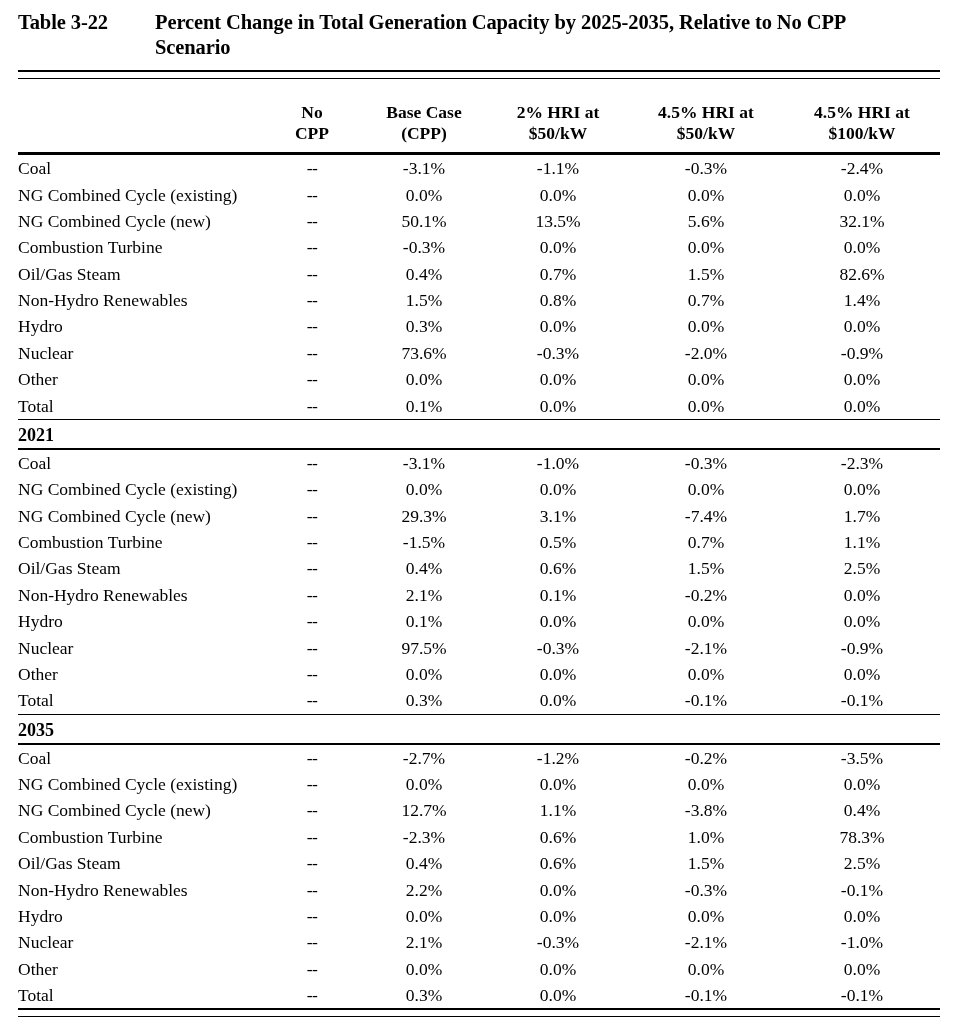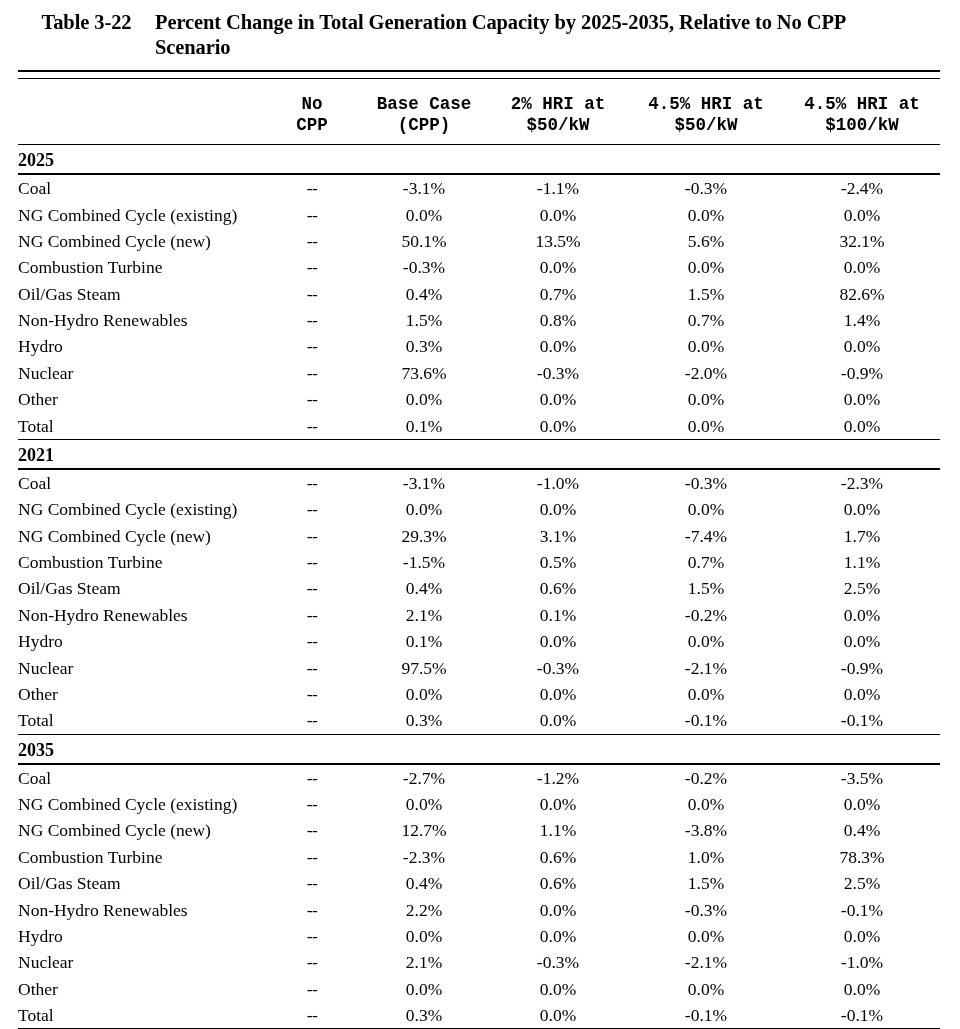--- a/index.html
+++ b/index.html
@@ -30,21 +30,20 @@
     font-weight: bold;
     font-size: 20.5px;
     line-height: 25px;
     letter-spacing: -0.1px;
     margin-bottom: 10px;
   }
   .caption-label {
     flex: 0 0 auto;
     width: 137px;
     white-space: nowrap;
-    text-align: center;
   }
   .caption-text {
     flex: 1 1 auto;
     max-width: 770px;
   }
 
   
   table.tbl {
     width: 922px;
     border-collapse: collapse;
@@ -83,23 +82,22 @@
     border-bottom: 2.2px solid #000;
   }
 
   
   thead th {
     font-weight: bold;
     font-size: 17.5px;
     line-height: 21px;
     text-align: center;
     vertical-align: top;
-    padding: 15px 0 8px 0;
+    padding: 23px 0 8px 0;
     white-space: pre-line;
-    font-family: Liberation Mono, monospace;
   }
   thead th.h-label { text-align: left; }
 
   
   tr.section td {
     font-weight: bold;
     font-size: 18px;
     line-height: 20px;
     padding: 5px 0 3px 0;
     text-align: left;
@@ -162,23 +160,20 @@
 $50/kW</th>
         <th>4.5% HRI at
 $100/kW</th>
       </tr>
       <tr class="rule-thin">
           <td colspan="6"></td>
         </tr>
     </thead>
 
     <tbody id="tbody">
-        <tr class="section">
-          <td colspan="6">2025</td>
-        </tr>
         <tr class="rule-thick">
           <td colspan="6"></td>
         </tr>
         <tr class="datarow">
           <td class="lbl">Coal</td>
           <td class="num dash">--</td>
           <td class="num">-3.1%</td>
           <td class="num">-1.1%</td>
           <td class="num">-0.3%</td>
           <td class="num">-2.4%</td>

